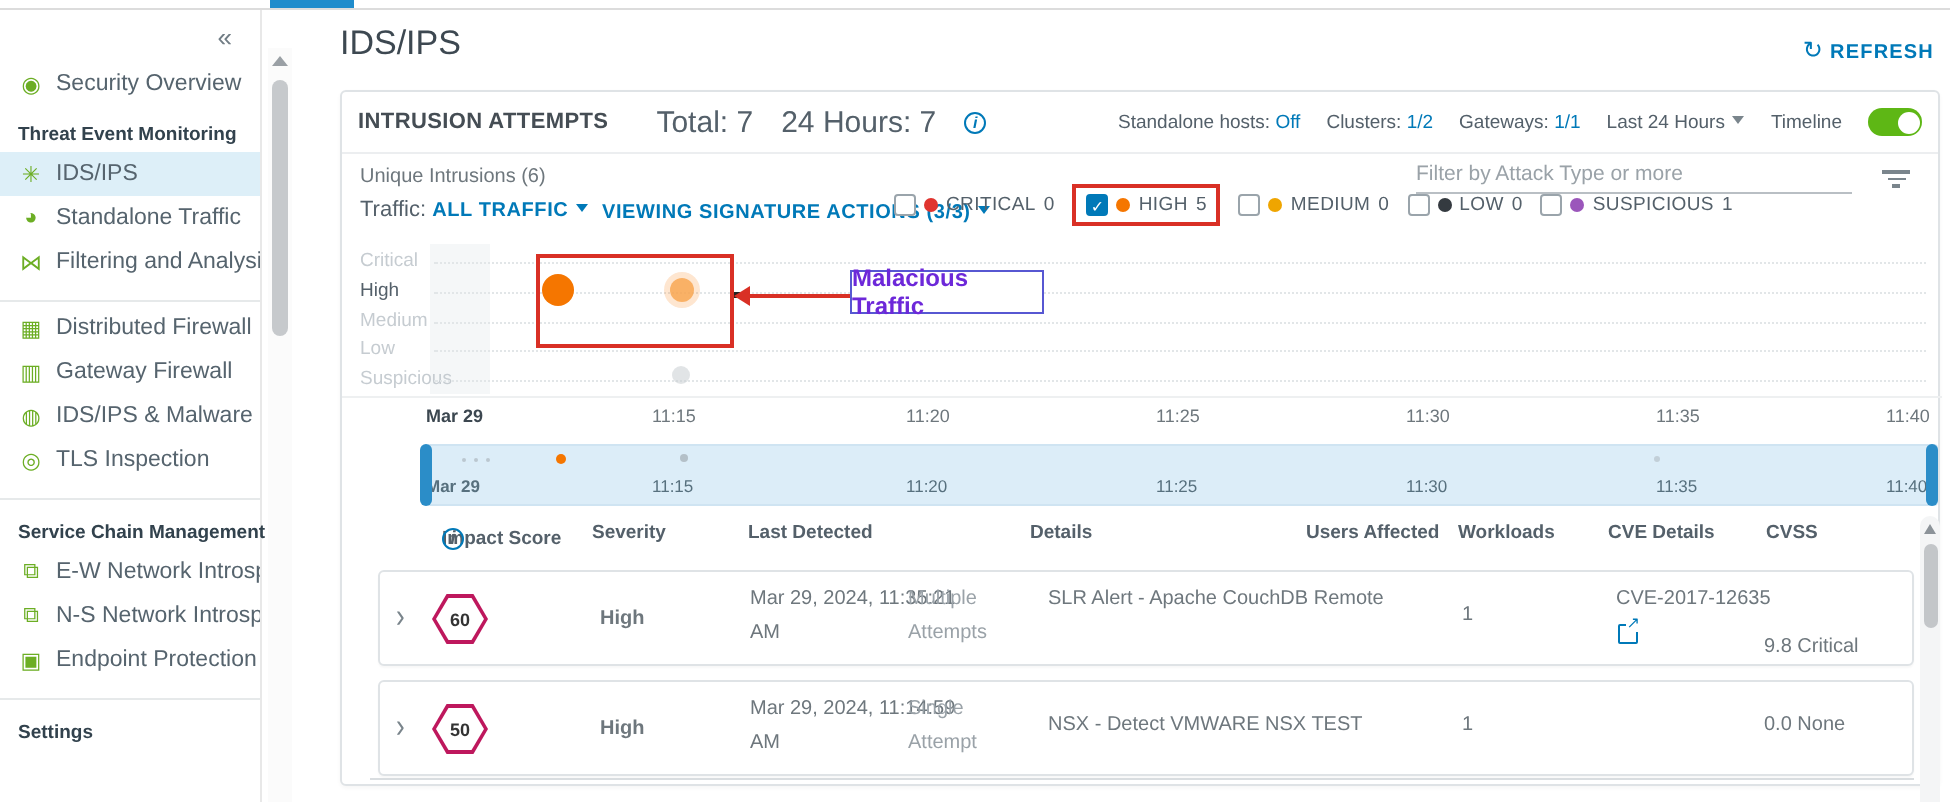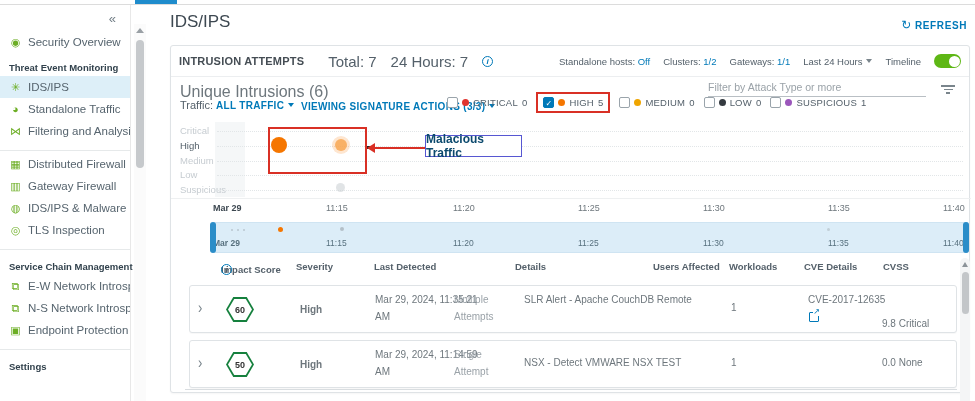--- a/index.html
+++ b/index.html
@@ -44,21 +44,21 @@
   .hdr-right { margin-left:auto; display:flex; align-items:center; gap:13px; font-size:9.5px; color:#54606a; white-space:nowrap; }
   .lnk { color:#0079b8; }
   .info { display:inline-block; width:11px; height:11px; border:1px solid #0079b8; border-radius:50%; color:#0079b8; font-size:8px; line-height:9px; text-align:center; font-style:italic; font-weight:bold; }
   .caret { display:inline-block; width:0; height:0; border-left:3.5px solid transparent; border-right:3.5px solid transparent; border-top:4px solid #7a858c; margin-left:4px; vertical-align:2px; }
   .caret.blue { border-top-color:#0079b8; }
   .toggle { width:27px; height:14px; border-radius:8px; background:#5eb715; position:relative; cursor:pointer; flex:0 0 27px; }
   .toggle .knob { position:absolute; right:1.5px; top:1.5px; width:11px; height:11px; border-radius:50%; background:#fff; }
 
   
   .filters { position:absolute; top:32px; left:0; width:100%; height:44px; }
-  .uniq { position:absolute; left:9px; top:5px; font-size:16px; color:#6e777d; }
+  .uniq { position:absolute; left:9px; top:5px; font-size:10px; color:#6e777d; }
   .traffic { position:absolute; left:9px; top:21px; font-size:11px; color:#54606a; }
   .blue-action { color:#0079b8; font-weight:bold; font-size:10px; letter-spacing:.3px; cursor:pointer; }
   .viewing { position:absolute; left:130px; top:23px; }
   .sev-group { position:absolute; left:276px; top:19px; display:flex; align-items:center; gap:9px; }
   .sev { display:flex; align-items:center; gap:4px; font-size:9.5px; color:#54606a; letter-spacing:.2px; white-space:nowrap; }
   .cb { width:11px; height:11px; border:1px solid #9aa4ab; border-radius:2px; background:#fff; flex:0 0 11px; cursor:pointer; }
   .cb.on { background:#0079b8; border-color:#0079b8; color:#fff; font-size:8px; line-height:11px; text-align:center; }
   .dot { width:7px; height:7px; border-radius:50%; flex:0 0 7px; }
   .hl-box { border:2px solid #d93025; padding:3px 5px; margin:-5px 0; }
   .fsearch { position:absolute; left:537px; top:3px; width:250px; }
@@ -76,21 +76,21 @@
   .crow .ln { position:absolute; left:46px; right:8px; top:7px; border-top:1px dotted #e2e6e8; }
   .vband { position:absolute; left:44px; top:0; width:30px; height:75px; background:#f5f7f8; }
   .pt { position:absolute; border-radius:50%; cursor:pointer; }
   .pt1 { left:100px; top:15px; width:16px; height:16px; background:#f57600; }
   .pt2 { left:164px; top:17px; width:12px; height:12px; background:#f9a44c; box-shadow:0 0 0 3px rgba(245,118,0,.22); opacity:.85; }
   .pt3 { left:165px; top:61px; width:9px; height:9px; background:#c9ced2; opacity:.55; }
   .ann-rect { position:absolute; left:97px; top:5px; width:99px; height:47px; border:2px solid #d93025; }
   .ann-sq { position:absolute; left:196px; top:24px; width:3px; height:3px; background:#222; }
   .ann-line { position:absolute; left:201px; top:25px; width:53px; border-top:2px solid #d93025; }
   .ann-head { position:absolute; left:196px; top:21px; width:0; height:0; border-top:5px solid transparent; border-bottom:5px solid transparent; border-right:8px solid #d93025; }
-  .ann-box { position:absolute; left:254px; top:13px; width:97px; height:22px; background:#fff; border:1.5px solid #5757d2; display:flex; align-items:center; justify-content:center; font-size:12px; font-weight:bold; color:#0c4a6e; }
+  .ann-box { position:absolute; left:254px; top:13px; width:97px; height:22px; background:#fff; border:1.5px solid #5757d2; display:flex; align-items:center; justify-content:center; font-size:12px; font-weight:bold; color:#6d28d9; }
 
   
   .axis { position:absolute; top:152px; left:0; width:800px; height:18px; border-top:1px solid #eef0f1; }
   .axis span { position:absolute; top:4px; font-size:9px; color:#6e777d; }
   .axis .d0 { color:#3c4750; font-weight:bold; }
   .brush { position:absolute; top:176px; left:0; width:800px; height:31px; }
   .bband { position:absolute; left:42px; top:0; width:756px; height:31px; background:#dcedf8; border:1px solid #cfe4f2; border-radius:2px; }
   .bhandle { position:absolute; top:0; width:6px; height:31px; background:#2b8dc8; border-radius:3px; cursor:ew-resize; }
   .bh-l { left:39px; } .bh-r { right:2px; }
   .bdot { position:absolute; border-radius:50%; }
@@ -103,21 +103,21 @@
   .brush span.tick { position:absolute; top:16px; font-size:8.5px; color:#57707e; }
   .brush .d0 { color:#32505f; font-weight:bold; }
 
   
   .thdr { position:absolute; top:212px; left:0; width:800px; height:20px; }
   .thdr span { position:absolute; top:3px; font-size:9.5px; font-weight:bold; color:#54606a; white-space:nowrap; }
   .trow { position:absolute; left:18px; width:768px; height:48px; background:#fff; border:1px solid #dfe3e6; border-radius:3px; box-shadow:0 1px 1px rgba(0,0,0,.03); }
   .r1 { top:239px; } .r2 { top:294px; }
   .trow .cell { position:absolute; font-size:10px; color:#6e777d; white-space:nowrap; }
   .chev { position:absolute; left:8px; top:14px; font-size:13px; color:#7a858c; cursor:pointer; transform:scaleY(1.3); }
-  .hex { position:absolute; left:36px; top:11px; width:28px; height:25px; clip-path:polygon(26% 0,74% 0,100% 50%,74% 100%,26% 100%,0 50%); background:#15803d; display:flex; align-items:center; justify-content:center; }
+  .hex { position:absolute; left:26px; top:11px; width:28px; height:25px; clip-path:polygon(26% 0,74% 0,100% 50%,74% 100%,26% 100%,0 50%); background:#be185d; display:flex; align-items:center; justify-content:center; }
   .hex b { width:24px; height:21px; clip-path:polygon(26% 0,74% 0,100% 50%,74% 100%,26% 100%,0 50%); background:#fff; display:flex; align-items:center; justify-content:center; font-size:9px; color:#333; }
   .sev-high { color:#e68a00; font-weight:bold; font-size:10.5px; }
   .line2 { top:25px !important; }
   .lnk-cve { color:#0079b8; cursor:pointer; }
   .ext { position:absolute; width:10px; height:10px; border:1px solid #0079b8; border-radius:1px; cursor:pointer; }
   .ext::after { content:"↗"; position:absolute; right:-2px; top:-6px; font-size:8px; color:#0079b8; background:#fff; }
   .cvss-crit { color:#e0342f; }
   .wl-dark { color:#454d54; } .wl-blue { color:#0079b8; }
 
   .tscroll { position:absolute; left:789px; top:212px; width:10px; height:168px; background:#f4f5f6; border-radius:5px; }

